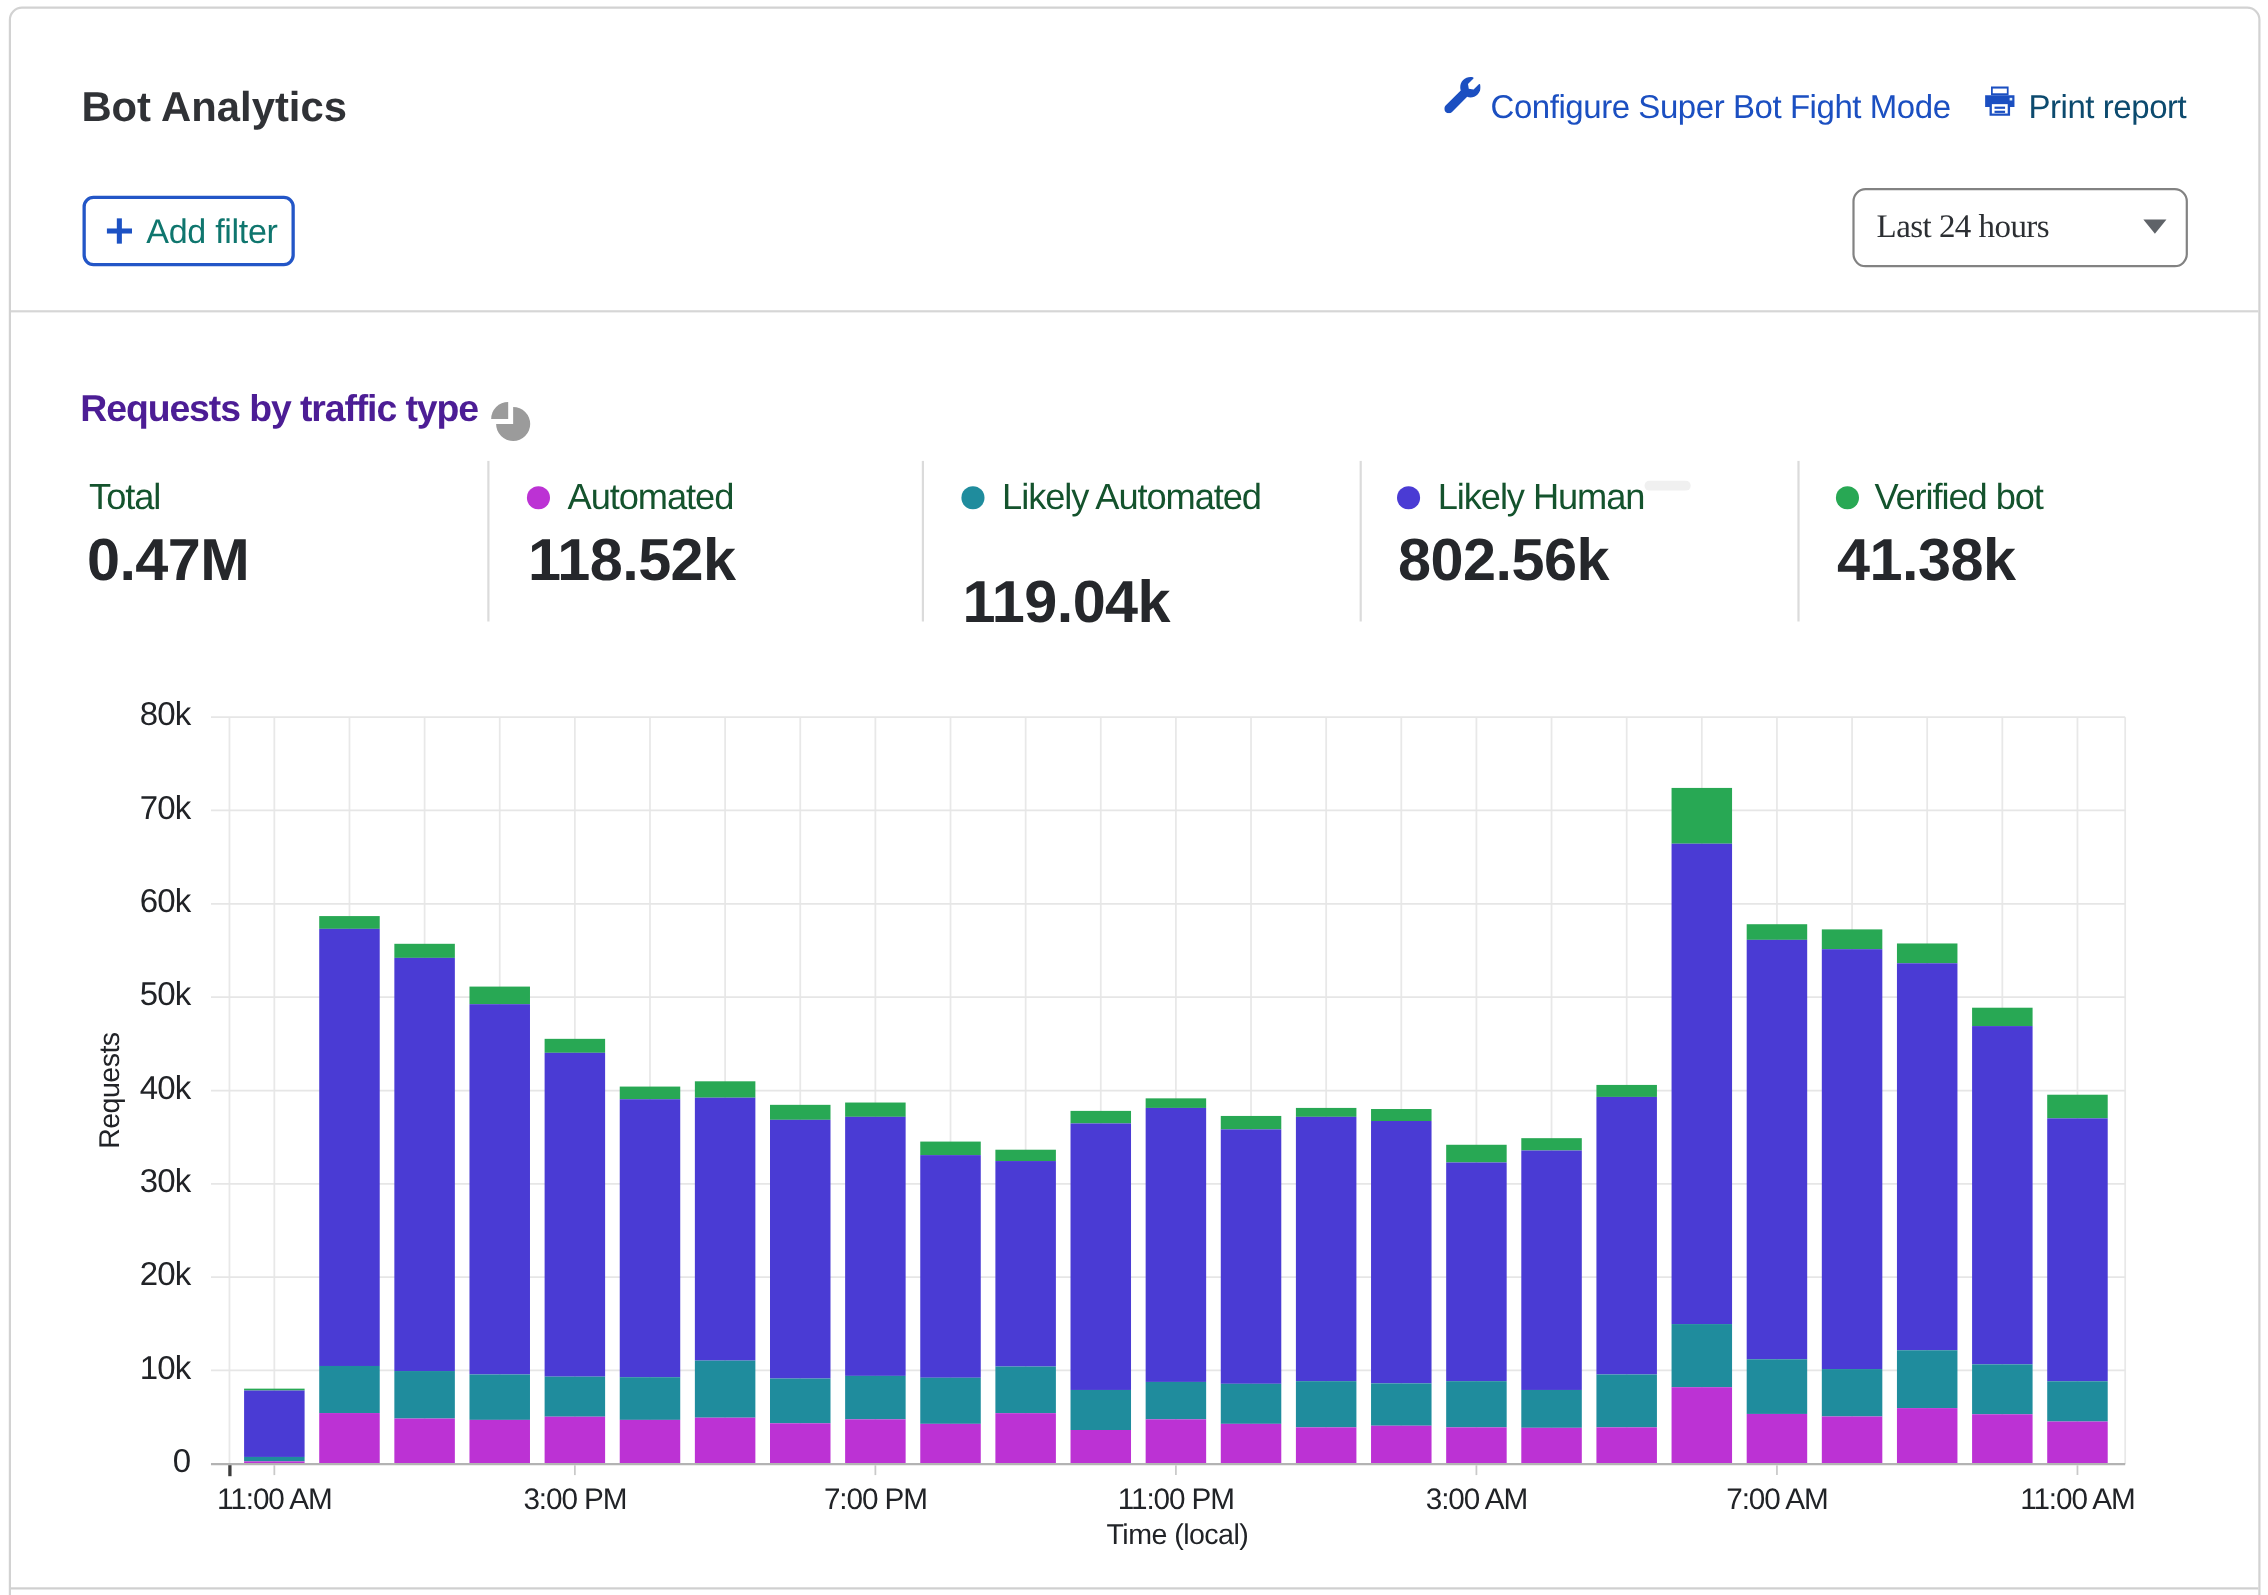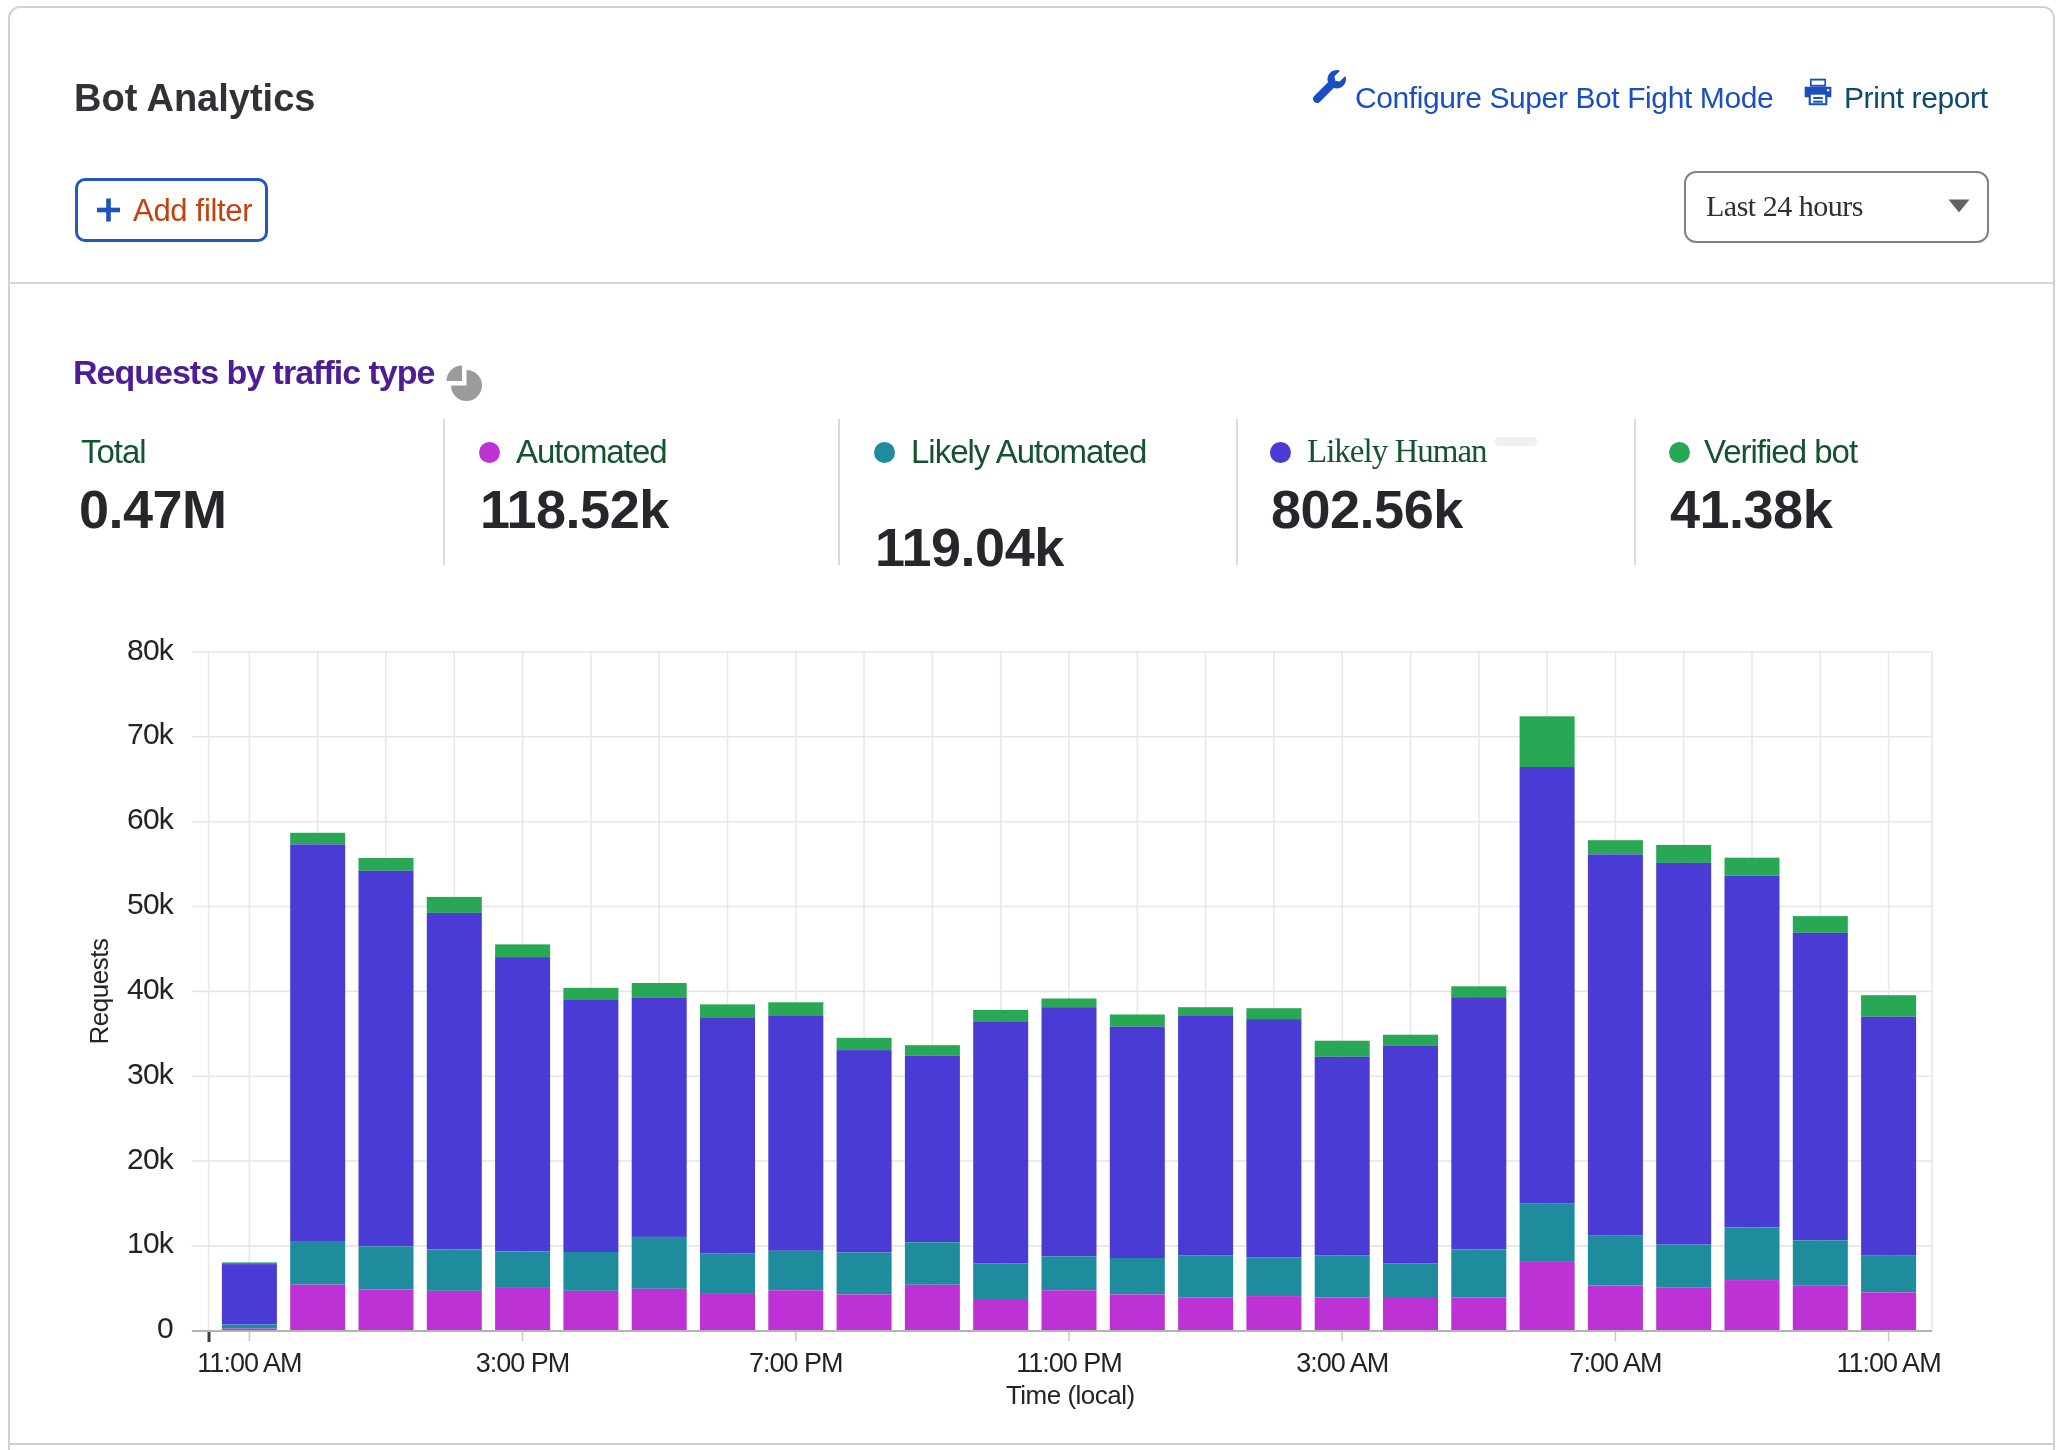--- a/index.html
+++ b/index.html
@@ -31,21 +31,21 @@
     <rect x="8.4" y="18.5" width="7.2" height="1.5" fill="#1b4fc1"></rect>
     <rect x="18.7" y="9.7" width="1.8" height="1.8" fill="#dceefb"></rect>
   </svg>
 <div class="abs" style="left:1844px;top:81px;font-size:30px;letter-spacing:-0.4px;color:#0c4a6e;">Print report</div>
 
 <div class="abs" style="left:75px;top:178px;width:193px;height:64px;border:3px solid #2356c7;border-radius:10px;"></div>
 <svg width="23" height="24" viewBox="0 0 23 24" style="position:absolute;left:97px;top:198px;">
     <rect x="9.2" y="0.5" width="4.6" height="23" fill="#1d52c4"></rect>
     <rect x="0" y="9.7" width="23" height="4.6" fill="#1d52c4"></rect>
   </svg>
-<div class="abs" style="left:133px;top:193px;font-size:31px;font-weight:500;letter-spacing:-0.3px;color:#c2410c;">Add filter</div>
+<div class="abs" style="left:133px;top:193px;font-size:31px;font-weight:500;letter-spacing:-0.3px;color:#0f766e;">Add filter</div>
 
 <div class="abs" style="left:1684px;top:171px;width:305px;height:72px;border:2px solid #828282;border-radius:12px;"></div>
 <div class="abs" style="left:1706px;top:189px;font-size:30px;letter-spacing:-0.5px;color:#2c2f33;font-family:Liberation Serif, serif;">Last 24 hours</div>
 <svg width="22" height="14" viewBox="0 0 22 14" style="position:absolute;left:1948px;top:199px;">
     <path fill="#5f6368" d="M0.5 0.5h21L11 13.5z"></path>
   </svg>
 
 <div class="abs" style="left:73px;top:353px;font-size:34px;font-weight:700;letter-spacing:-1px;color:#4c1d95;">Requests by traffic type</div>
 <svg width="41" height="41" viewBox="0 0 41 41" style="position:absolute;left:443px;top:362px;">
     <path fill="#9b9b9b" d="M23.5 8 A15.5 15.5 0 1 1 8 23.5 L23.5 23.5 Z"></path>
@@ -62,21 +62,21 @@
 <div class="statlab" style="left:516px;top:433px;">Automated</div>
 <div class="statval" style="left:480px;top:478px;">118.52k</div>
 
 <div class="sep" style="left:838px;top:419px;"></div>
 <div class="dot" style="left:874px;top:442px;background:#1f8c9d;"></div>
 <div class="statlab" style="left:911px;top:433px;">Likely Automated</div>
 <div class="statval" style="left:875px;top:478px;margin-top:38px;">119.04k</div>
 
 <div class="sep" style="left:1236px;top:419px;"></div>
 <div class="dot" style="left:1270px;top:442px;background:#4a3bd4;"></div>
-<div class="statlab" style="left:1307px;top:433px;font-family:Liberation Serif, serif;">Likely Human</div>
+<div class="statlab" style="left:1307px;top:433px;">Likely Human</div>
 <div class="statval" style="left:1271px;top:478px;">802.56k</div>
 
 <div class="sep" style="left:1634px;top:419px;"></div>
 <div class="dot" style="left:1669px;top:442px;background:#28a854;"></div>
 <div class="statlab" style="left:1704px;top:433px;">Verified bot</div>
 <div class="statval" style="left:1670px;top:478px;">41.38k</div>
 
 <svg width="2062" height="1450" viewBox="0 0 2062 1450" style="position:absolute;left:0;top:0;" font-family="Liberation Sans, sans-serif">
 <line x1="208.6" y1="652.0" x2="208.6" y2="1331.0" stroke="#e8e8e8" stroke-width="1.6"></line>
 <line x1="249.4" y1="652.0" x2="249.4" y2="1331.0" stroke="#e8e8e8" stroke-width="1.6"></line>

